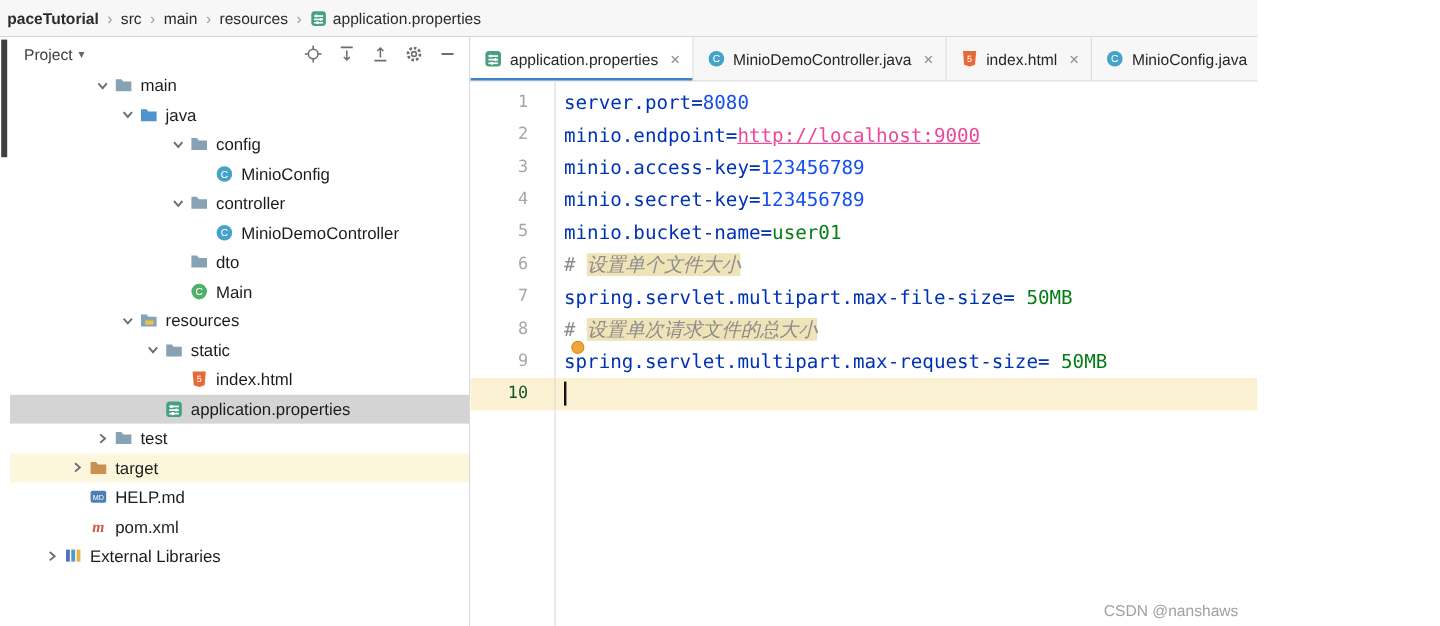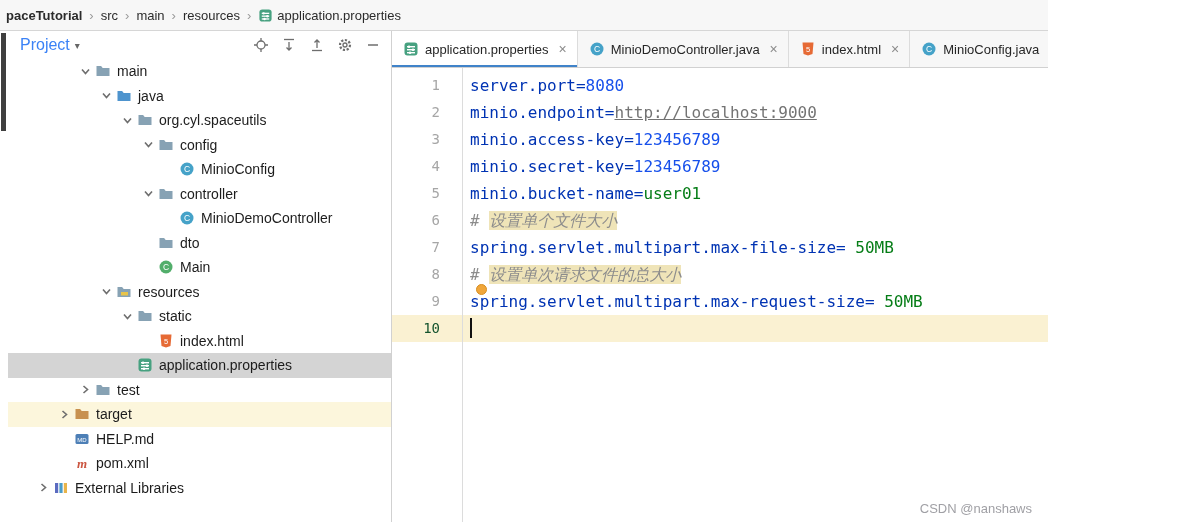--- a/index.html
+++ b/index.html
@@ -19,21 +19,21 @@
   .main{display:flex;height:491px;}
 
   
   .tool-stripe{width:8px;position:relative;background:#fff;flex:none;}
   .stripe-marker{position:absolute;left:1px;top:2px;width:5px;height:98px;background:#3f3f3f;}
 
   
   .project-panel{width:383px;flex:none;background:#fff;border-right:1px solid #d1d1d1;
                  display:flex;flex-direction:column;overflow:hidden;}
   .panel-header{height:28px;flex:none;display:flex;align-items:center;padding:0 10px 0 12px;}
-  .panel-title{font-size:16px;color:#3b82f6;}
+  .panel-title{font-size:13px;color:#404040;}
   .panel-caret{margin-left:5px;font-size:10px;color:#666;}
   .panel-spacer{flex:1;}
   .panel-icons{display:flex;align-items:center;gap:12px;}
   .panel-icon{display:inline-flex;width:16px;height:16px;cursor:pointer;}
 
   .tree{flex:1;overflow:hidden;font-size:14px;}
   .tree-row{height:24.5px;display:flex;align-items:center;white-space:nowrap;cursor:default;}
   .tree-row.selected{background:#d4d4d4;}
   .tree-row.excluded{background:#fcf6dc;}
   .tree-chevron{width:17px;flex:none;display:inline-flex;align-items:center;justify-content:center;}
@@ -59,21 +59,21 @@
   .current-line-band{position:absolute;left:0;right:0;height:27px;background:#faf1d2;}
   .gutter-sep{position:absolute;left:70px;top:0;bottom:0;width:1px;background:#dcdcdc;}
   .code-line{position:absolute;left:0;right:0;height:27px;line-height:27px;}
   .line-num{position:absolute;left:0;width:48px;text-align:right;color:#a6a6a6;font-size:14px;}
   .code-line.current .line-num{color:#14532d;}
   .line-code{position:absolute;left:78px;white-space:pre;}
   .tk-key{color:#0033b3;}
   .tk-eq{color:#0033b3;}
   .tk-num{color:#1750eb;}
   .tk-str{color:#067d17;}
-  .tk-url{color:#737373;text-decoration:underline;}
+  .tk-url{color:#ec4899;text-decoration:underline;}
   .tk-comment{color:#8c8c8c;font-style:italic;}
   .tk-comment-hl{color:#8c8c8c;font-style:italic;background:#efe4b8;}
   .bookmark-dot{position:absolute;left:84px;width:11px;height:11px;border-radius:50%;
                 background:#f0a63a;border:1px solid #d78e21;box-sizing:border-box;}
   .caret-cursor{position:absolute;left:78px;width:2px;height:20px;background:#111;}
   .watermark{position:absolute;right:16px;bottom:6px;color:#a0a0a5;font-size:13px;
              font-family:"Liberation Sans",sans-serif;}
 </style>
 </head>
 <body>
@@ -176,33 +176,20 @@
                 <path d="M3 4.5l3.5 4 3.5-4" fill="none" stroke="#6e6e6e" stroke-width="1.6"></path>
               </svg>
             </span>
             <span class="tree-icon">
               <svg viewBox="0 0 16 16">
                 <path d="M1.5 3h4.6l1.6 2h6.8v8H1.5z" fill="#4e94ce"></path>
               </svg>
             </span>
             <span class="tree-label">java</span>
           </div>
-          <div class="tree-row" style="padding-left: 111px;">
-            <span class="tree-chevron">
-              <svg width="13" height="13" viewBox="0 0 13 13">
-                <path d="M3 4.5l3.5 4 3.5-4" fill="none" stroke="#6e6e6e" stroke-width="1.6"></path>
-              </svg>
-            </span>
-            <span class="tree-icon">
-              <svg viewBox="0 0 16 16">
-                <path d="M1.5 3h4.6l1.6 2h6.8v8H1.5z" fill="#87a2b4"></path>
-              </svg>
-            </span>
-            <span class="tree-label">org.cyl.spaceutils</span>
-          </div>
           <div class="tree-row" style="padding-left: 132px;">
             <span class="tree-chevron">
               <svg width="13" height="13" viewBox="0 0 13 13">
                 <path d="M3 4.5l3.5 4 3.5-4" fill="none" stroke="#6e6e6e" stroke-width="1.6"></path>
               </svg>
             </span>
             <span class="tree-icon">
               <svg viewBox="0 0 16 16">
                 <path d="M1.5 3h4.6l1.6 2h6.8v8H1.5z" fill="#87a2b4"></path>
               </svg>

